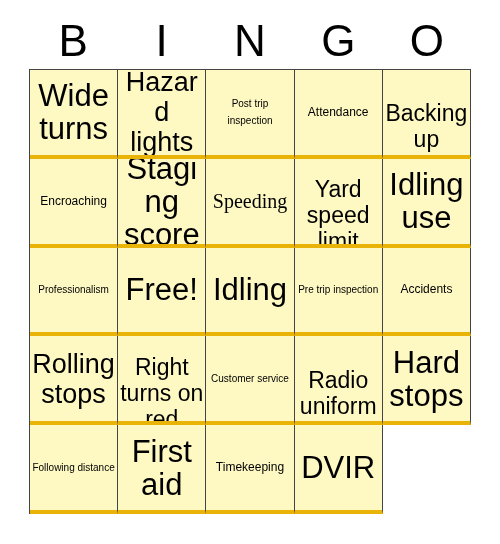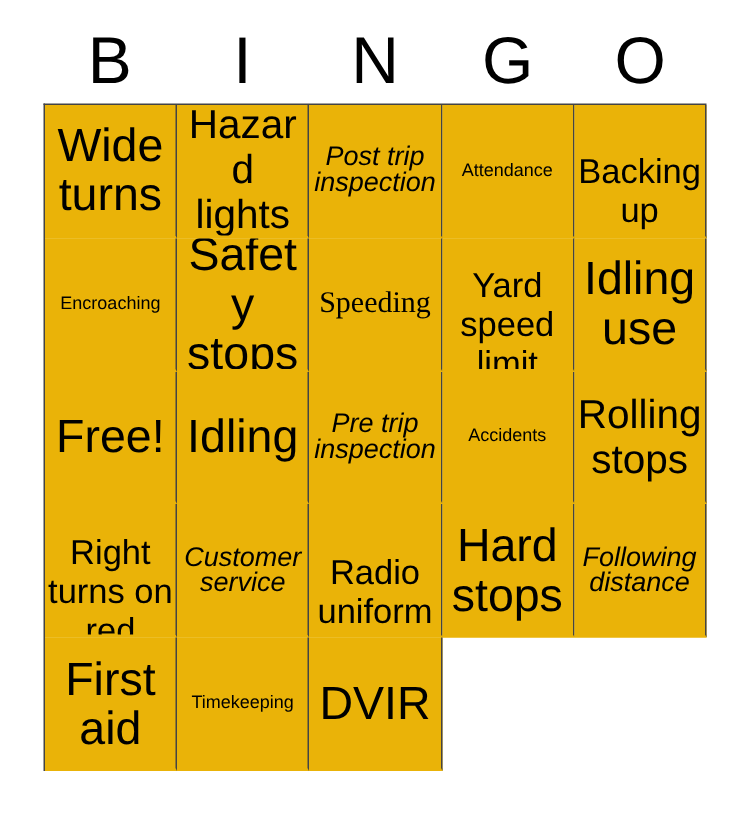--- a/index.html
+++ b/index.html
@@ -55,46 +55,46 @@
     grid-template-columns: repeat(5, 1fr);
     grid-template-rows: repeat(5, 1fr);
     border-top: 1px solid #444444;
     border-left: 1px solid #444444;
     box-sizing: border-box;
     background: #ffffff;
   }
 
   .cell {
     border-right: 1px solid #444444;
-    border-bottom: 2px solid #eab308;
+    border-bottom: 4px solid #eab308;
     box-sizing: border-box;
     display: flex;
     align-items: center;
     justify-content: center;
     padding: 1px 2px;
-    background: #eab308;
+    background: #fef9c3;
     overflow: hidden;
   }
 
   .cell-text {
     display: block;
     width: 100%;
     text-align: center;
     color: #000000;
     font-weight: 400;
     word-wrap: break-word;
     hyphens: none;
   }
 
   
   .fs-xxl .cell-text { font-size: 31px; line-height: 33px; }
   .fs-xl  .cell-text { font-size: 27px; line-height: 30px; }
   .fs-lg  .cell-text { font-size: 23px; line-height: 26px; margin-top: 28px; }
   .fs-md  .cell-text { font-size: 20px; line-height: 22px; font-family: Liberation Serif, serif; }
-  .fs-sm  .cell-text { font-size: 18px; line-height: 17px; font-style: italic; }
+  .fs-sm  .cell-text { font-size: 10px; line-height: 17px; }
   .fs-xs  .cell-text { font-size: 12px; line-height: 15px; }
   .fs-xxs .cell-text { font-size: 10px; line-height: 13px; }
 </style>
 </head>
 <body>
 
 <div id="card">
 
   <div id="header">
     <div class="header-letter">B</div>
@@ -117,30 +117,33 @@
       <div class="cell fs-xs">
         <span class="cell-text">Attendance</span>
       </div>
       <div class="cell fs-lg">
         <span class="cell-text">Backing up</span>
       </div>
       <div class="cell fs-xs">
         <span class="cell-text">Encroaching</span>
       </div>
       <div class="cell fs-xxl">
-        <span class="cell-text">Safety stops</span>
+        <span class="cell-text">Staging score</span>
       </div>
       <div class="cell fs-md">
         <span class="cell-text">Speeding</span>
       </div>
       <div class="cell fs-lg">
         <span class="cell-text">Yard speed limit</span>
       </div>
       <div class="cell fs-xxl">
         <span class="cell-text">Idling use</span>
+      </div>
+      <div class="cell fs-xxs">
+        <span class="cell-text">Professionalism</span>
       </div>
       <div class="cell fs-xxl">
         <span class="cell-text">Free!</span>
       </div>
       <div class="cell fs-xxl">
         <span class="cell-text">Idling</span>
       </div>
       <div class="cell fs-sm">
         <span class="cell-text">Pre trip inspection</span>
       </div>

